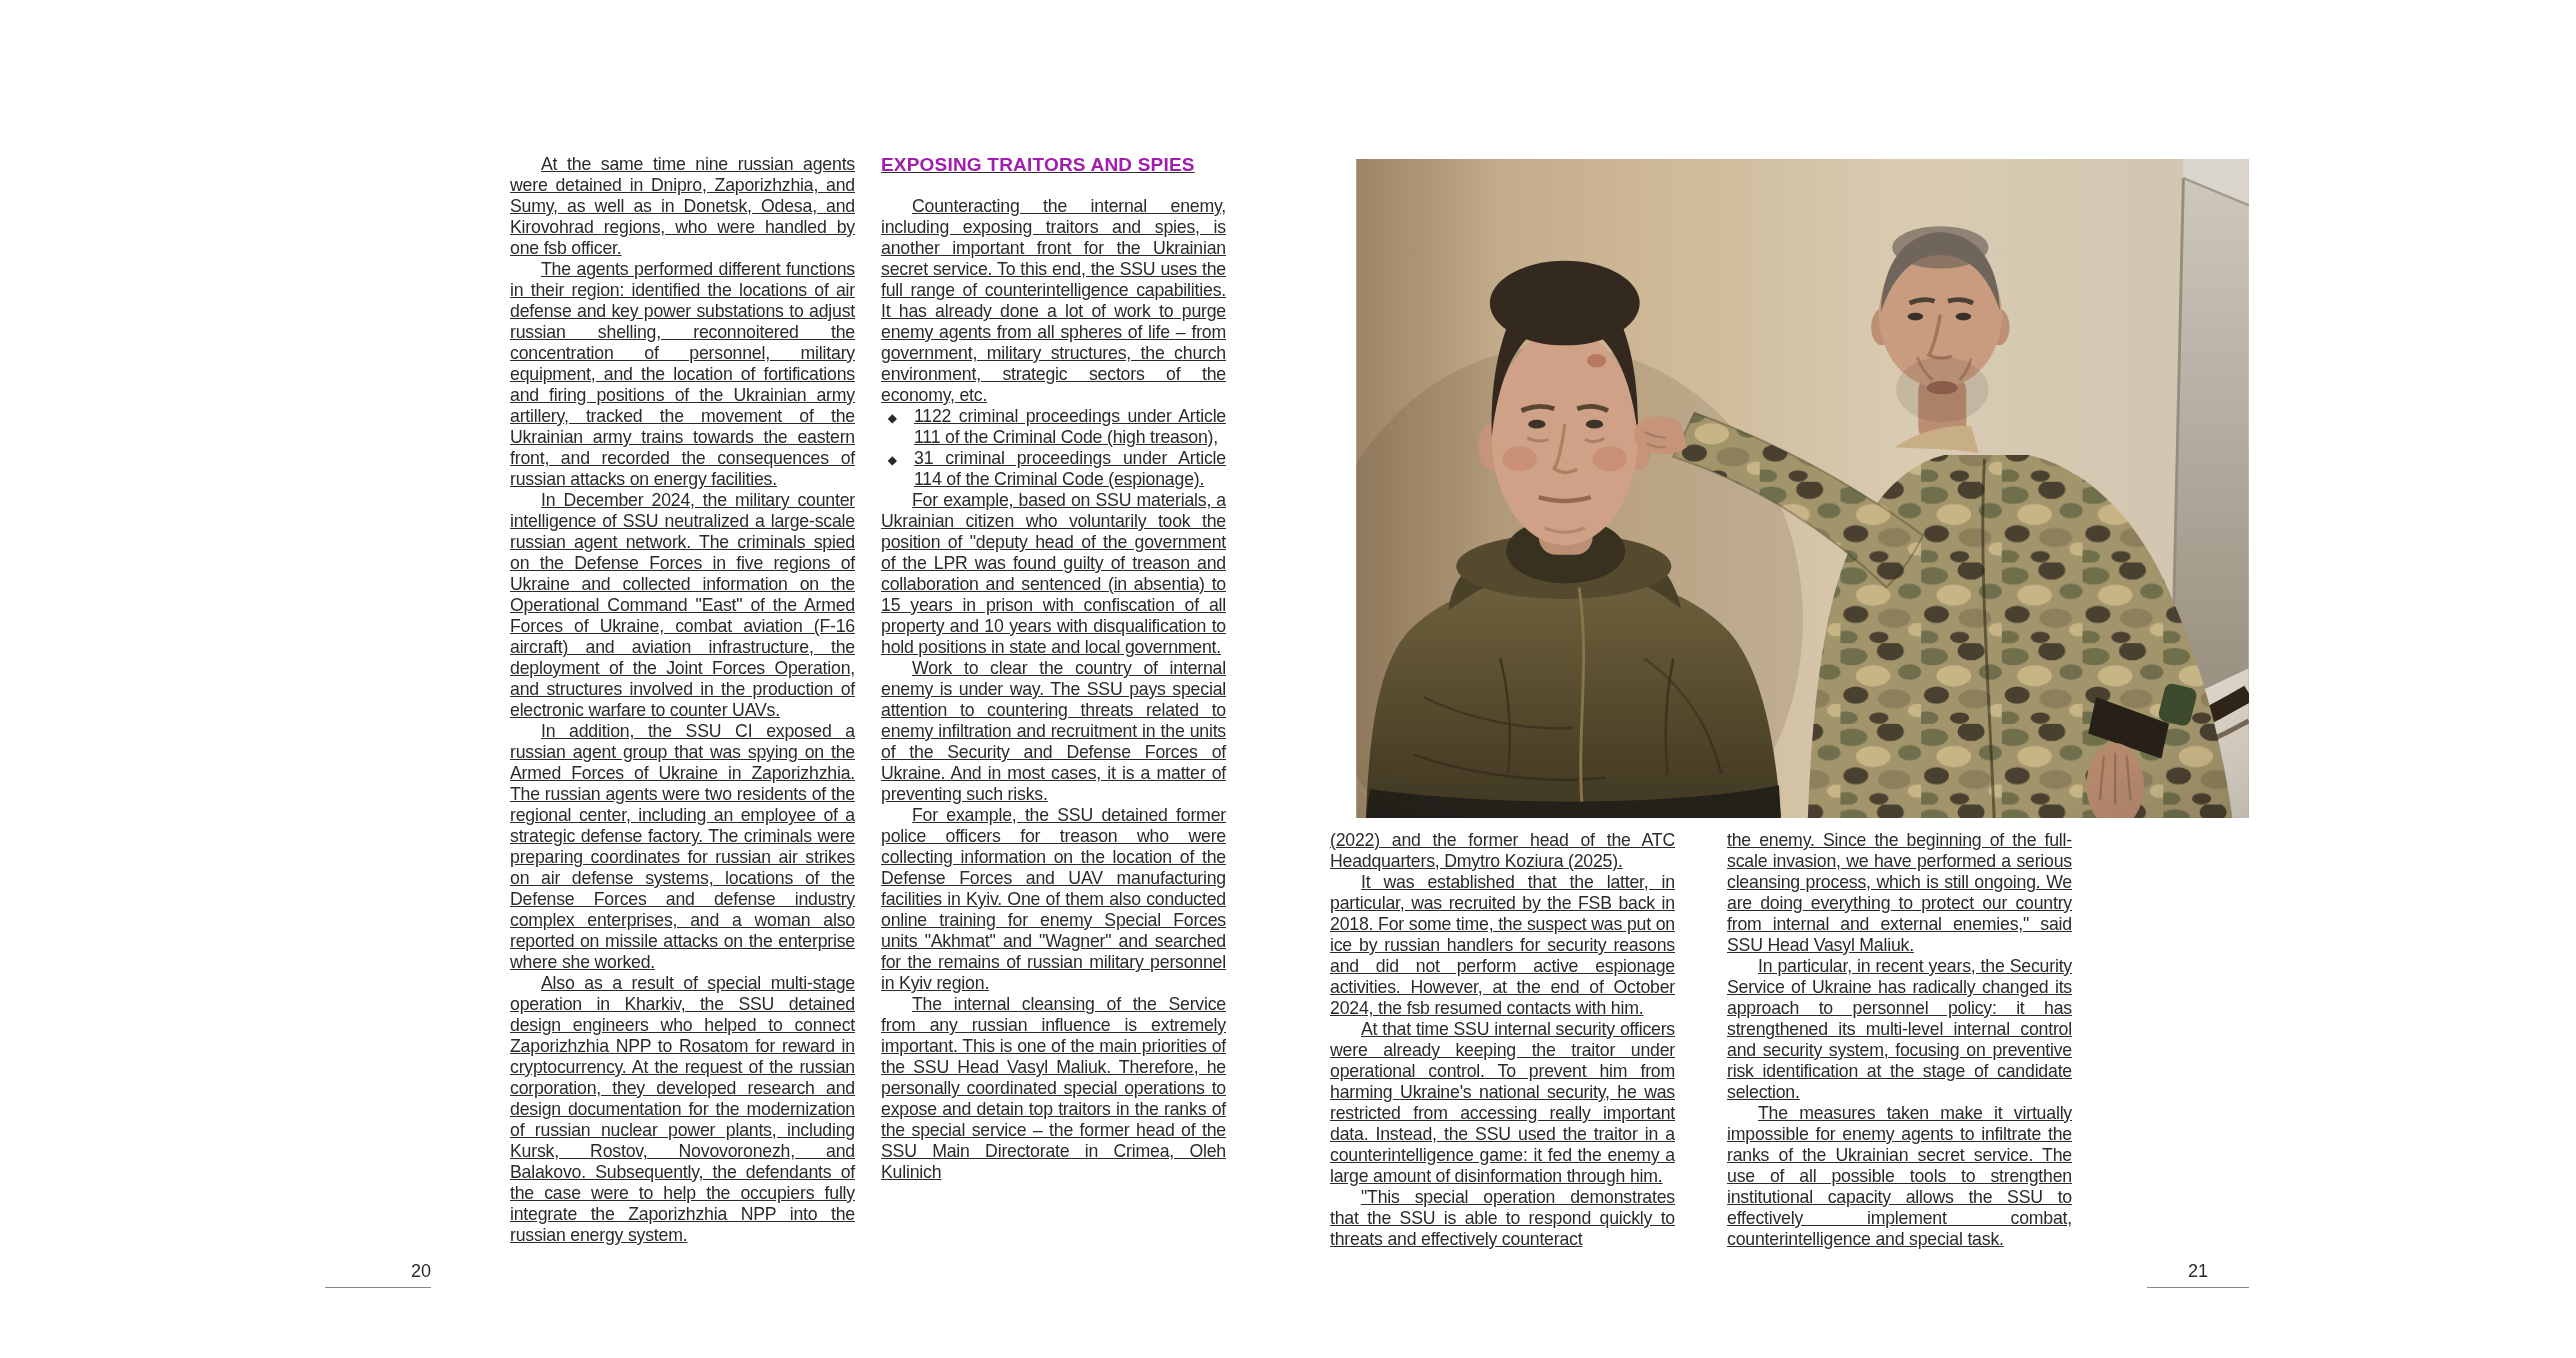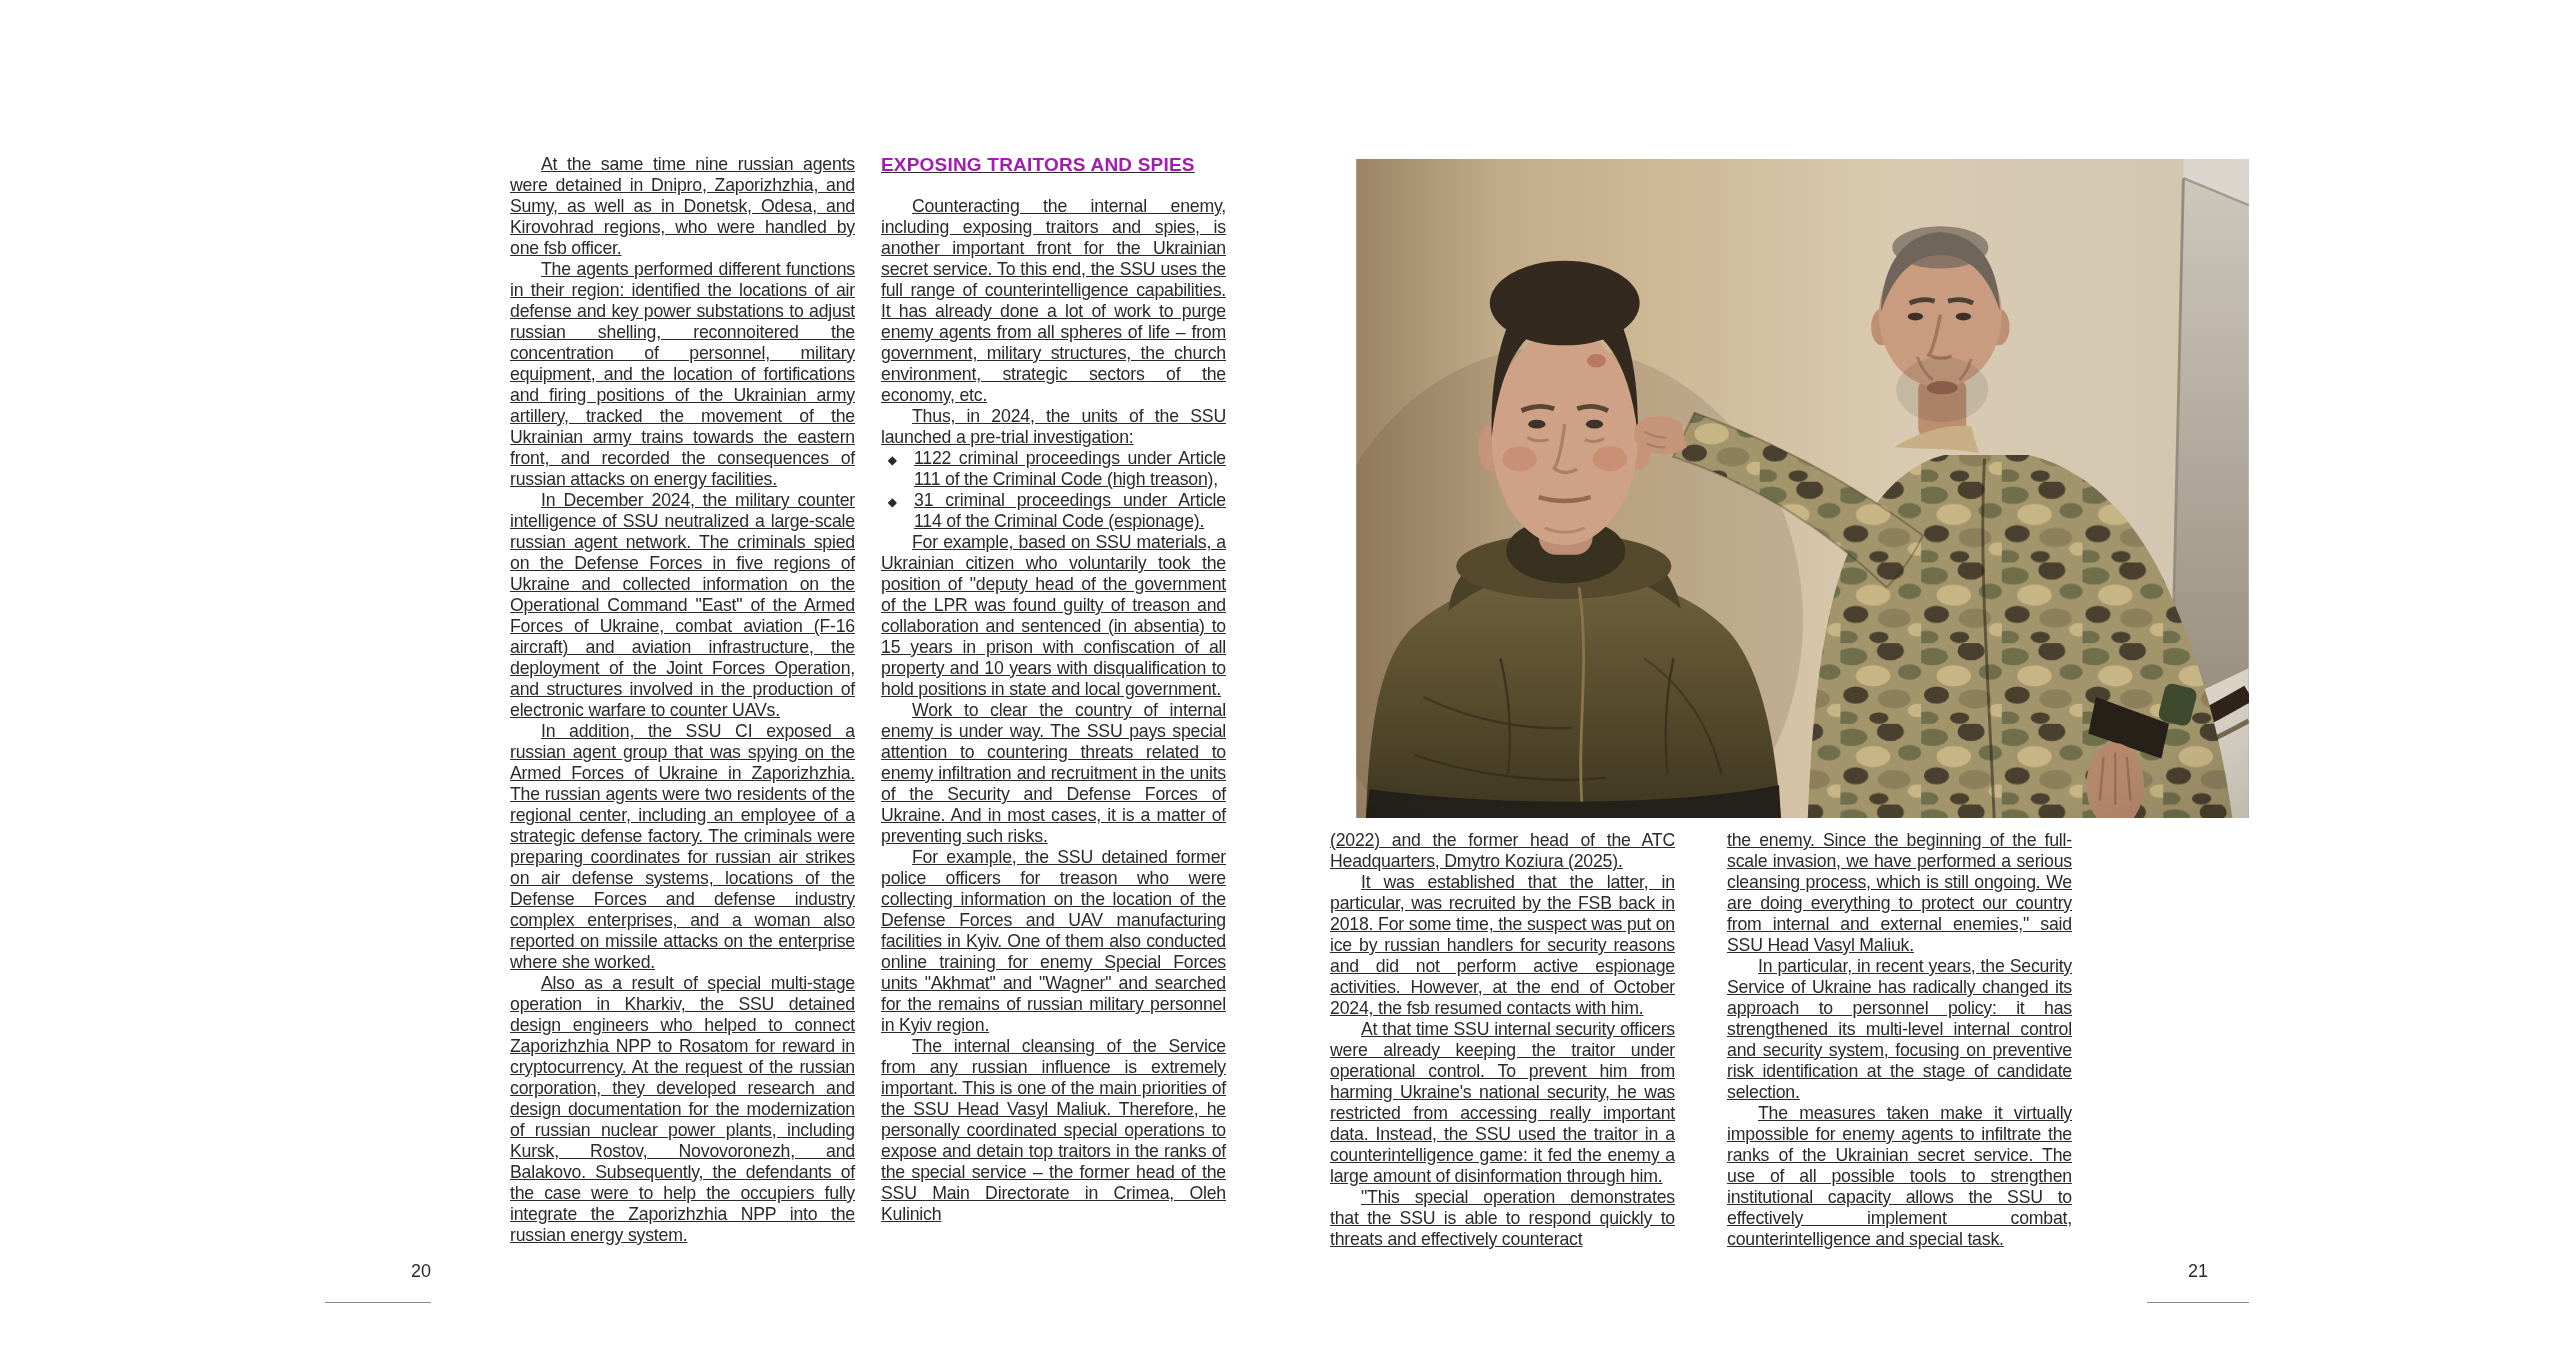--- a/index.html
+++ b/index.html
@@ -29,40 +29,39 @@
   ul.cases li{position:relative;padding-left:33px;text-indent:0;}
   ul.cases li .dia{
     position:absolute;left:6.7px;top:1.9px;font-size:12px;line-height:21px;
   }
   figure.photo{
     position:absolute;left:1356px;top:159px;width:893px;height:659px;margin:0;
   }
   .pagefoot{
     position:absolute;top:1261px;height:25px;
     font-size:18px;line-height:21px;letter-spacing:0;
-    border-bottom:1.9px solid #8a8a8a;padding-bottom:16px;
+    border-bottom:1.9px solid #8a8a8a;padding-bottom:1px;
   }
   #pf20{left:325px;width:106px;text-align:right;}
   #pf21{left:2147px;width:102px;text-align:center;}
 </style>
 </head>
 <body>
 
 <section class="col" id="lcol1">
   <p>At the same time nine russian agents were detained in Dnipro, Zaporizhzhia, and Sumy, as well as in Donetsk, Odesa, and Kirovohrad regions, who were handled by one fsb officer.</p>
   <p>The agents performed different functions in their region: identified the locations of air defense and key power substations to adjust russian shelling, reconnoitered the concentration of personnel, military equipment, and the location of fortifications and firing positions of the Ukrainian army artillery, tracked the movement of the Ukrainian army trains towards the eastern front, and recorded the consequences of russian attacks on energy facilities.</p>
   <p>In December 2024, the military counter intelligence of SSU neutralized a large-scale russian agent network. The criminals spied on the Defense Forces in five regions of Ukraine and collected information on the Operational Command "East" of the Armed Forces of Ukraine, combat aviation (F-16 aircraft) and aviation infrastructure, the deployment of the Joint Forces Operation, and structures involved in the production of electronic warfare to counter UAVs.</p>
   <p>In addition, the SSU CI exposed a russian agent group that was spying on the Armed Forces of Ukraine in Zaporizhzhia. The russian agents were two residents of the regional center, including an employee of a strategic defense factory. The criminals were preparing coordinates for russian air strikes on air defense systems, locations of the Defense Forces and defense industry complex enterprises, and a woman also reported on missile attacks on the enterprise where she worked.</p>
   <p>Also as a result of special multi-stage operation in Kharkiv, the SSU detained design engineers who helped to connect Zaporizhzhia NPP to Rosatom for reward in cryptocurrency. At the request of the russian corporation, they developed research and design documentation for the modernization of russian nuclear power plants, including Kursk, Rostov, Novovoronezh, and Balakovo. Subsequently, the defendants of the case were to help the occupiers fully integrate the Zaporizhzhia NPP into the russian energy system.</p>
 </section>
 
 <section class="col" id="lcol2">
   <h2 class="heading">EXPOSING TRAITORS AND SPIES</h2>
   <p>Counteracting the internal enemy, including exposing traitors and spies, is another important front for the Ukrainian secret service. To this end, the SSU uses the full range of counterintelligence capabilities. It has already done a lot of work to purge enemy agents from all spheres of life – from government, military structures, the church environment, strategic sectors of the economy, etc.</p>
-  <p>Thus, in 2024, the units of the SSU launched a pre-trial investigation:</p>
   <ul class="cases">
     <li>
       <span class="dia">◆</span>
       <span>1122 criminal proceedings under Article 111 of the Criminal Code (high treason),</span>
     </li>
     <li>
       <span class="dia">◆</span>
       <span>31 criminal proceedings under Article 114 of the Criminal Code (espionage).</span>
     </li>
   </ul>

